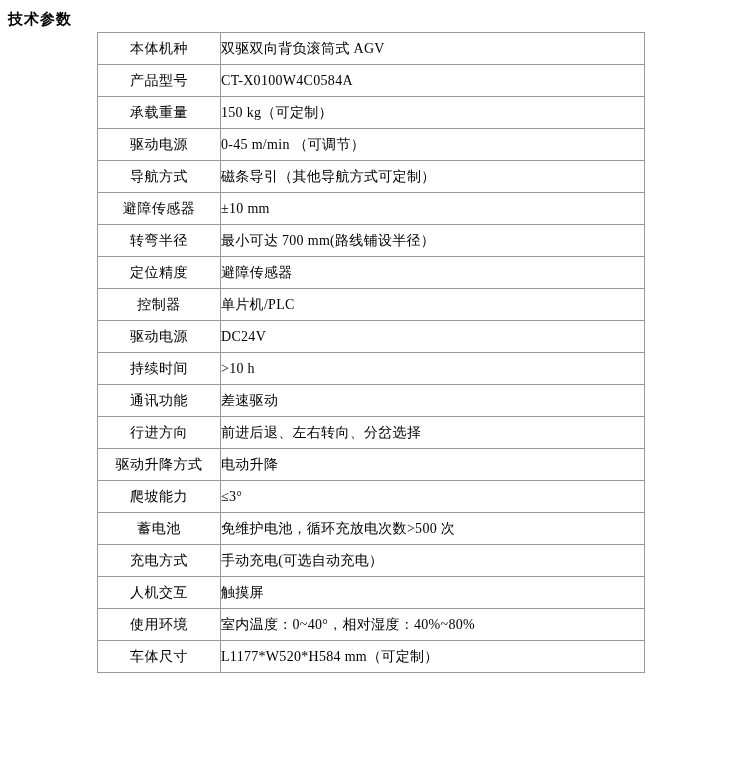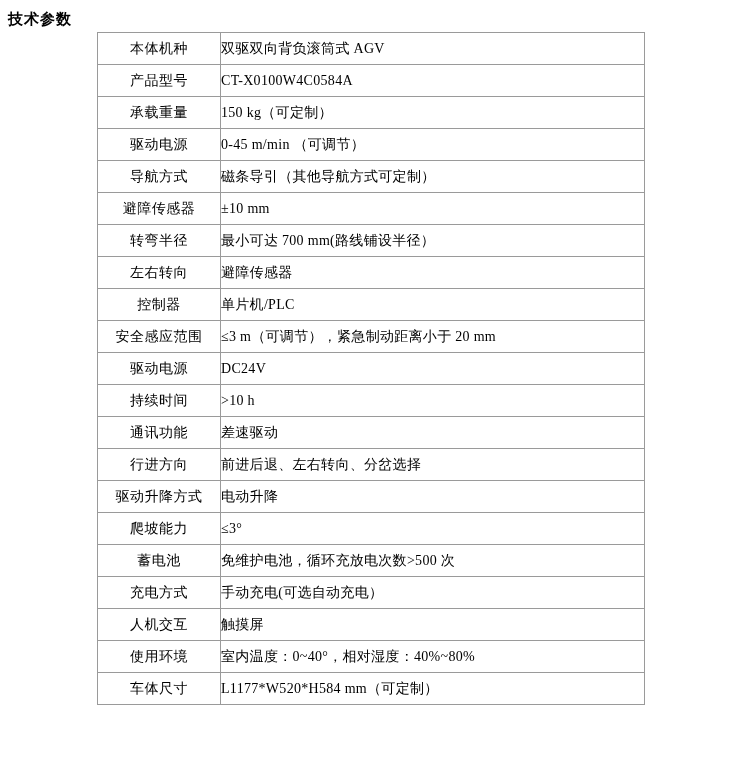--- a/index.html
+++ b/index.html
@@ -96,30 +96,26 @@
       </tr>
       <tr>
         <td class="label">避障传感器</td>
         <td class="value">±10 mm</td>
       </tr>
       <tr>
         <td class="label">转弯半径</td>
         <td class="value">最小可达 700 mm(路线铺设半径）</td>
       </tr>
       <tr>
-        <td class="label">左右转向</td>
+        <td class="label">定位精度</td>
         <td class="value">避障传感器</td>
       </tr>
       <tr>
         <td class="label">控制器</td>
         <td class="value">单片机/PLC</td>
-      </tr>
-      <tr>
-        <td class="label">安全感应范围</td>
-        <td class="value">≤3 m（可调节），紧急制动距离小于 20 mm</td>
       </tr>
       <tr>
         <td class="label">驱动电源</td>
         <td class="value">DC24V</td>
       </tr>
       <tr>
         <td class="label">持续时间</td>
         <td class="value">&gt;10 h</td>
       </tr>
       <tr>

